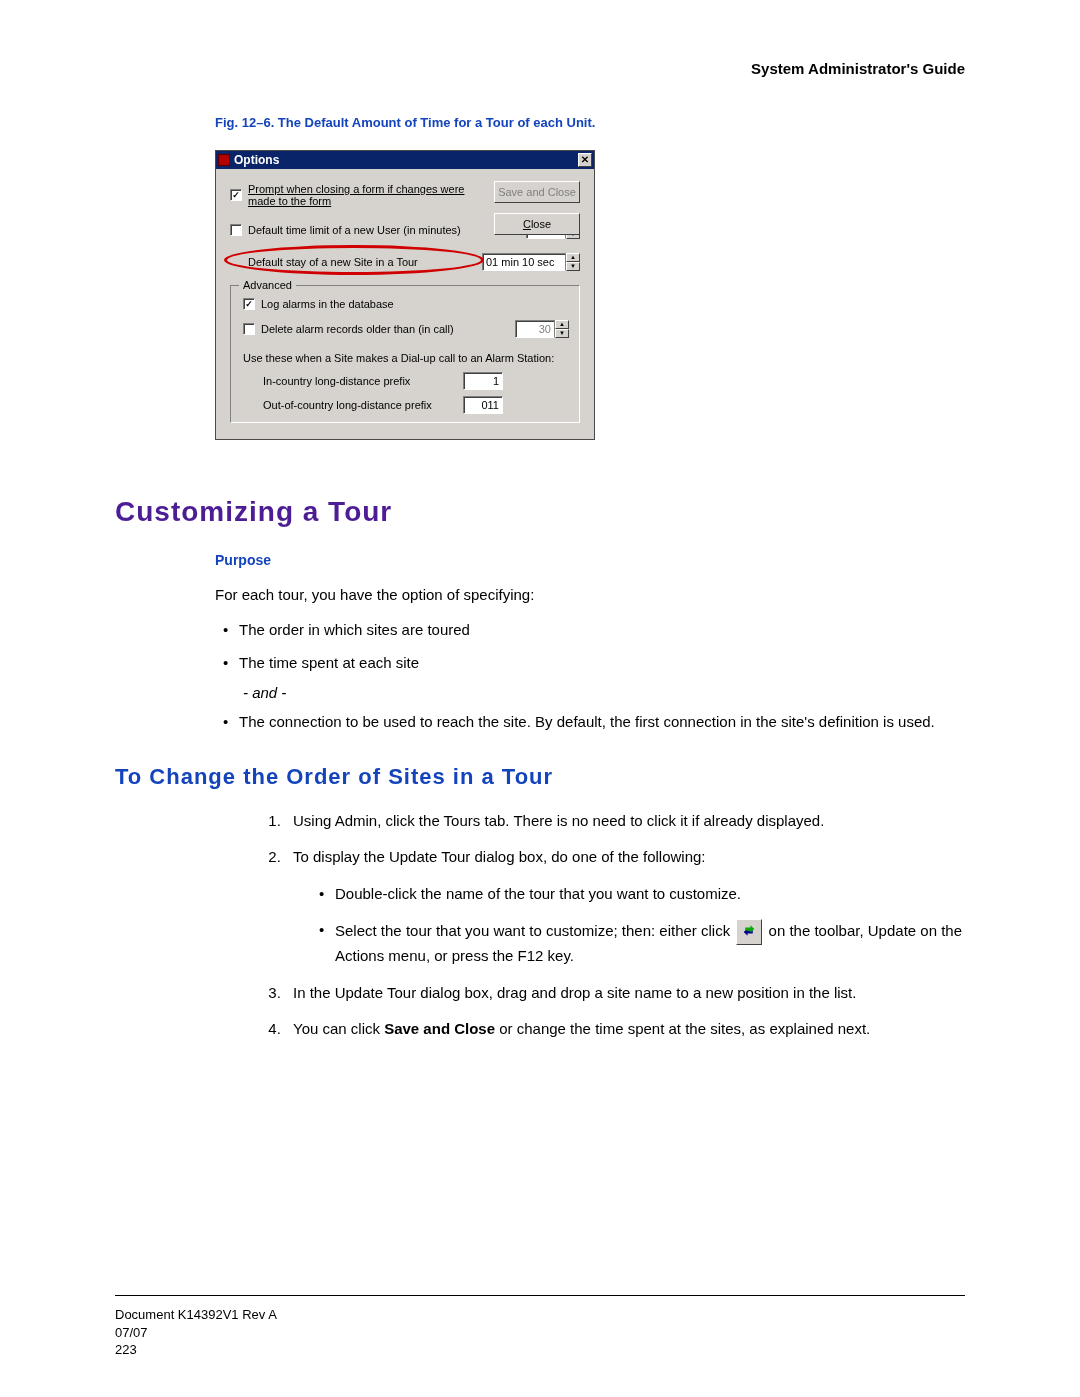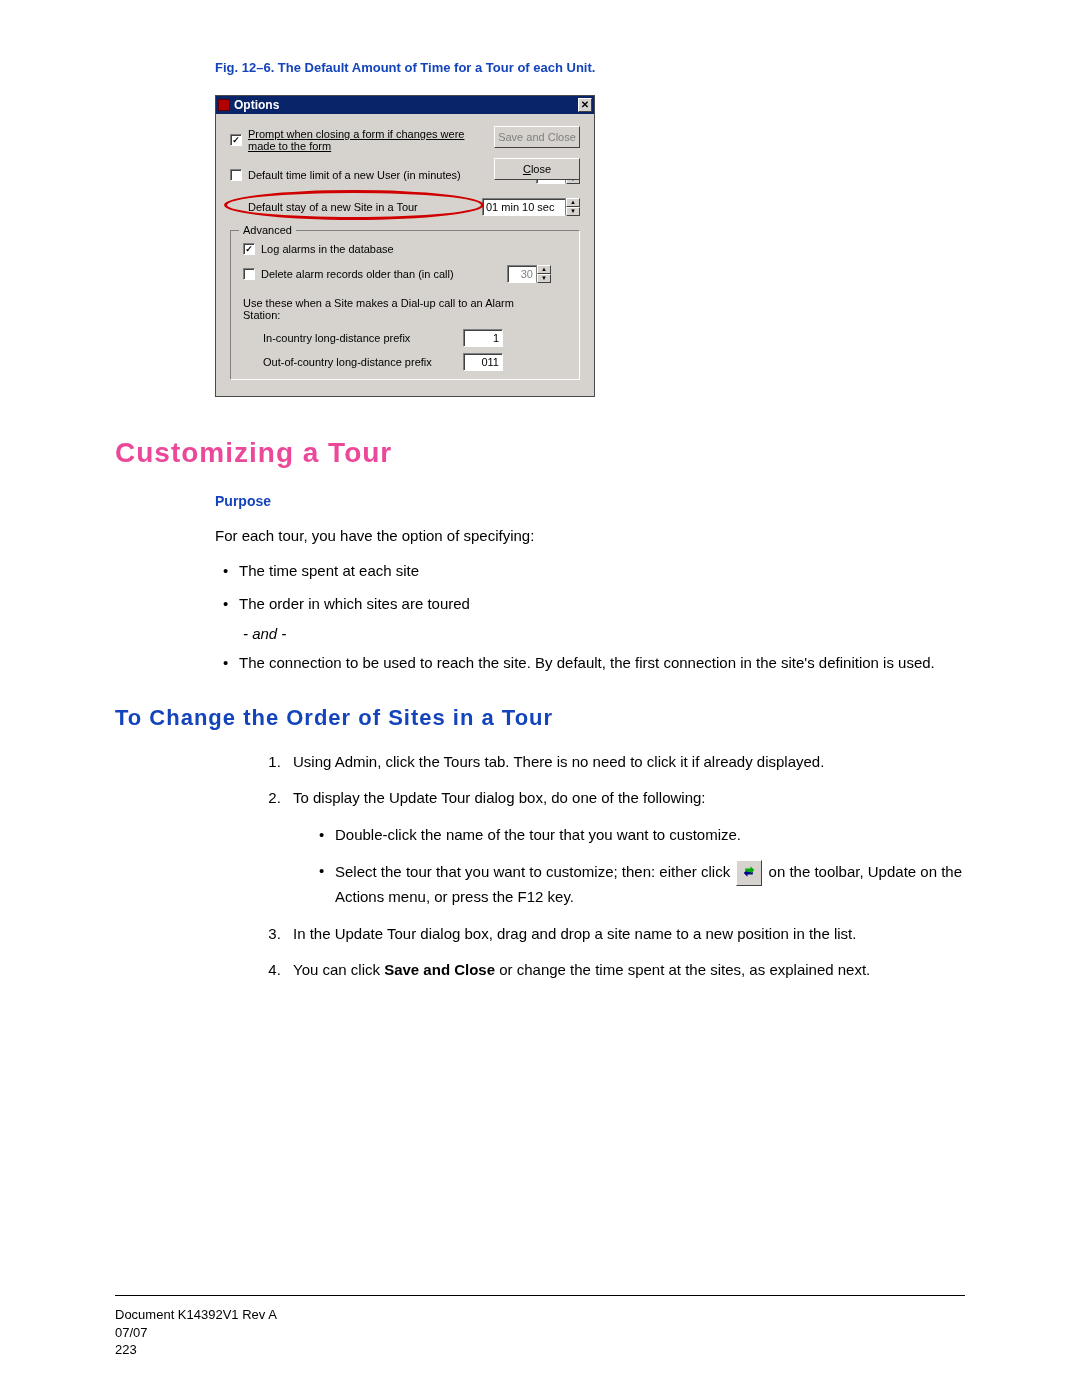--- a/index.html
+++ b/index.html
@@ -77,21 +77,21 @@
   .row label { flex:1; }
   .spinner-field {
     display:inline-flex; align-items:stretch; height:18px;
   }
   .spinner-input {
     width:84px; border-top:1px solid #808080; border-left:1px solid #808080;
     border-right:1px solid #808080; border-bottom:1px solid #fff; background:#fff;
     font-size:11px; padding:1px 3px; box-shadow: inset 1px 1px 0 #404040;
     display:flex; align-items:center;
   }
-  .spinner-input.narrow { width:30px; justify-content:flex-end; }
+  .spinner-input.narrow { width:40px; justify-content:flex-end; }
   .spinner-arrows { display:flex; flex-direction:column; }
   .spinner-btn {
     width:14px; height:9px; background:#d6d3ce;
     border-top:1px solid #fff; border-left:1px solid #fff;
     border-right:1px solid #404040; border-bottom:1px solid #404040;
     font-size:6px; line-height:7px; text-align:center;
   }
   .dlg-btn {
     width:86px; height:22px;
     background:#d6d3ce;
@@ -109,45 +109,45 @@
     border:3px solid #d00000;
     border-radius: 50% / 50%;
     width: 260px; height: 30px;
     left: 8px;
     top: 76px;
     pointer-events:none;
   }
   .fieldset {
     border:1px solid #808080;
     border-right-color:#fff; border-bottom-color:#fff;
-    padding:12px 28px 8px 12px;
+    padding:12px 10px 8px 12px;
     position:relative;
     font-size:11px;
   }
   .fieldset .legend {
     position:absolute; top:-7px; left:8px; background:#d6d3ce; padding:0 4px; font-size:11px;
   }
   .indent { padding-left: 20px; }
   .prefix-row { display:flex; align-items:center; margin-top:6px; }
   .prefix-row label { width:200px; }
   .prefix-input {
     width:40px; height:18px; background:#fff;
     border-top:1px solid #808080; border-left:1px solid #808080;
     border-right:1px solid #fff; border-bottom:1px solid #fff;
     box-shadow: inset 1px 1px 0 #404040;
     text-align:right; padding:1px 3px; font-size:11px;
     display:flex; align-items:center; justify-content:flex-end;
   }
   
   h1.sec {
-    color:#ec4899;
+    color:#4c1d95;
     font-size:28px;
     font-weight:bold;
     letter-spacing:1px;
-    margin-top:40px;
+    margin-top:56px;
     margin-bottom:24px;
   }
   h2.sec {
     color:#1344bc;
     font-size:22px;
     font-weight:bold;
     letter-spacing:1px;
     margin-top:30px;
     margin-bottom:20px;
   }
@@ -208,20 +208,21 @@
     color:#000;
     flex-direction:column;
   }
   .footer-left { line-height:1.4; }
 </style>
 </head>
 <body>
 
 <div class="page">
 
+  <div class="header-title">System Administrator's Guide</div>
 
   <div class="fig-caption">Fig. 12–6.   The Default Amount of Time for a Tour of each Unit.</div>
 
   <div class="dialog">
     <div class="titlebar">
       <div class="titlebar-left">
         <span class="titlebar-icon"></span>
         <span class="titlebar-title">Options</span>
       </div>
       <div class="close-btn">✕</div>
@@ -301,22 +302,22 @@
     </div>
   </div>
 
   <h1 class="sec">Customizing a Tour</h1>
 
   <div class="purpose-label">Purpose</div>
 
   <div class="body-text">For each tour, you have the option of specifying:</div>
 
   <ul class="bullets">
+    <li>The order in which sites are toured</li>
     <li>The time spent at each site</li>
-    <li>The order in which sites are toured</li>
   </ul>
   <div class="and-italic">- and -</div>
   <ul class="bullets">
     <li>The connection to be used to reach the site. By default, the first connection in the site's definition is used.</li>
   </ul>
 
   <h2 class="sec">To Change the Order of Sites in a Tour</h2>
 
   <ol class="steps">
     <li>Using Admin, click the Tours tab. There is no need to click it if already displayed.</li>

